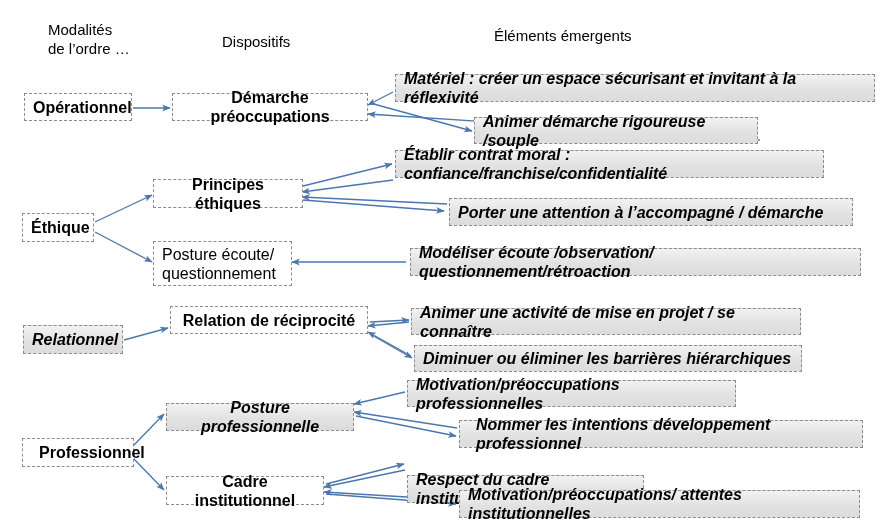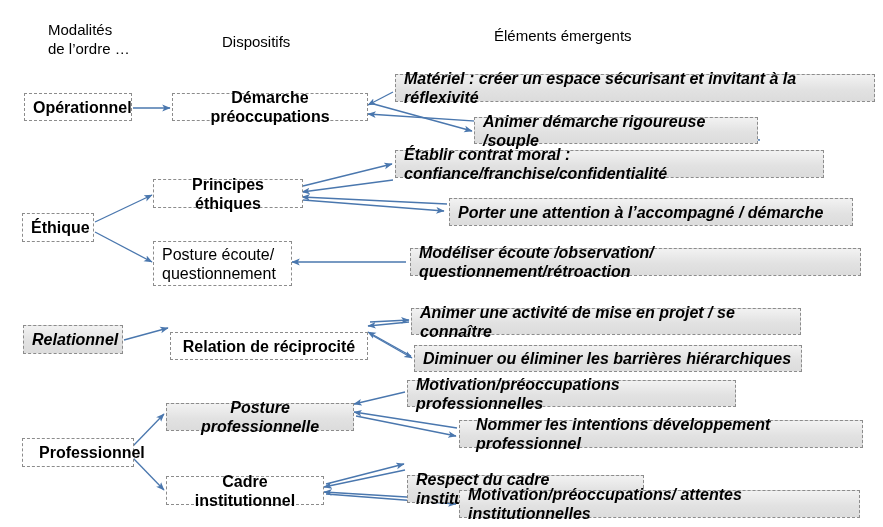--- a/index.html
+++ b/index.html
@@ -156,21 +156,21 @@
   <div class="node center" style="left:172px; top:93px; width:196px; height:28px;">
     <span class="txt">Démarche préoccupations</span>
   </div>
   <div class="node center" style="left:153px; top:179px; width:150px; height:29px;">
     <span class="txt">Principes éthiques</span>
   </div>
   <div class="node multiline" style="left:153px; top:241px; width:139px; height:45px;">
     <span class="txt">Posture écoute/
 questionnement</span>
   </div>
-  <div class="node center" style="left:170px; top:332px; width:198px; height:28px;">
+  <div class="node center" style="left:170px; top:306px; width:198px; height:28px;">
     <span class="txt">Relation de réciprocité</span>
   </div>
   <div class="node center fill italic" style="left:166px; top:394px; width:188px; height:28px;margin-top:9px;">
     <span class="txt">Posture professionnelle</span>
   </div>
   <div class="node center" style="left:166px; top:476px; width:158px; height:29px;">
     <span class="txt">Cadre institutionnel</span>
   </div>
 
   <div class="node fill italic" style="left:395px; top:74px; width:480px; height:28px;">

